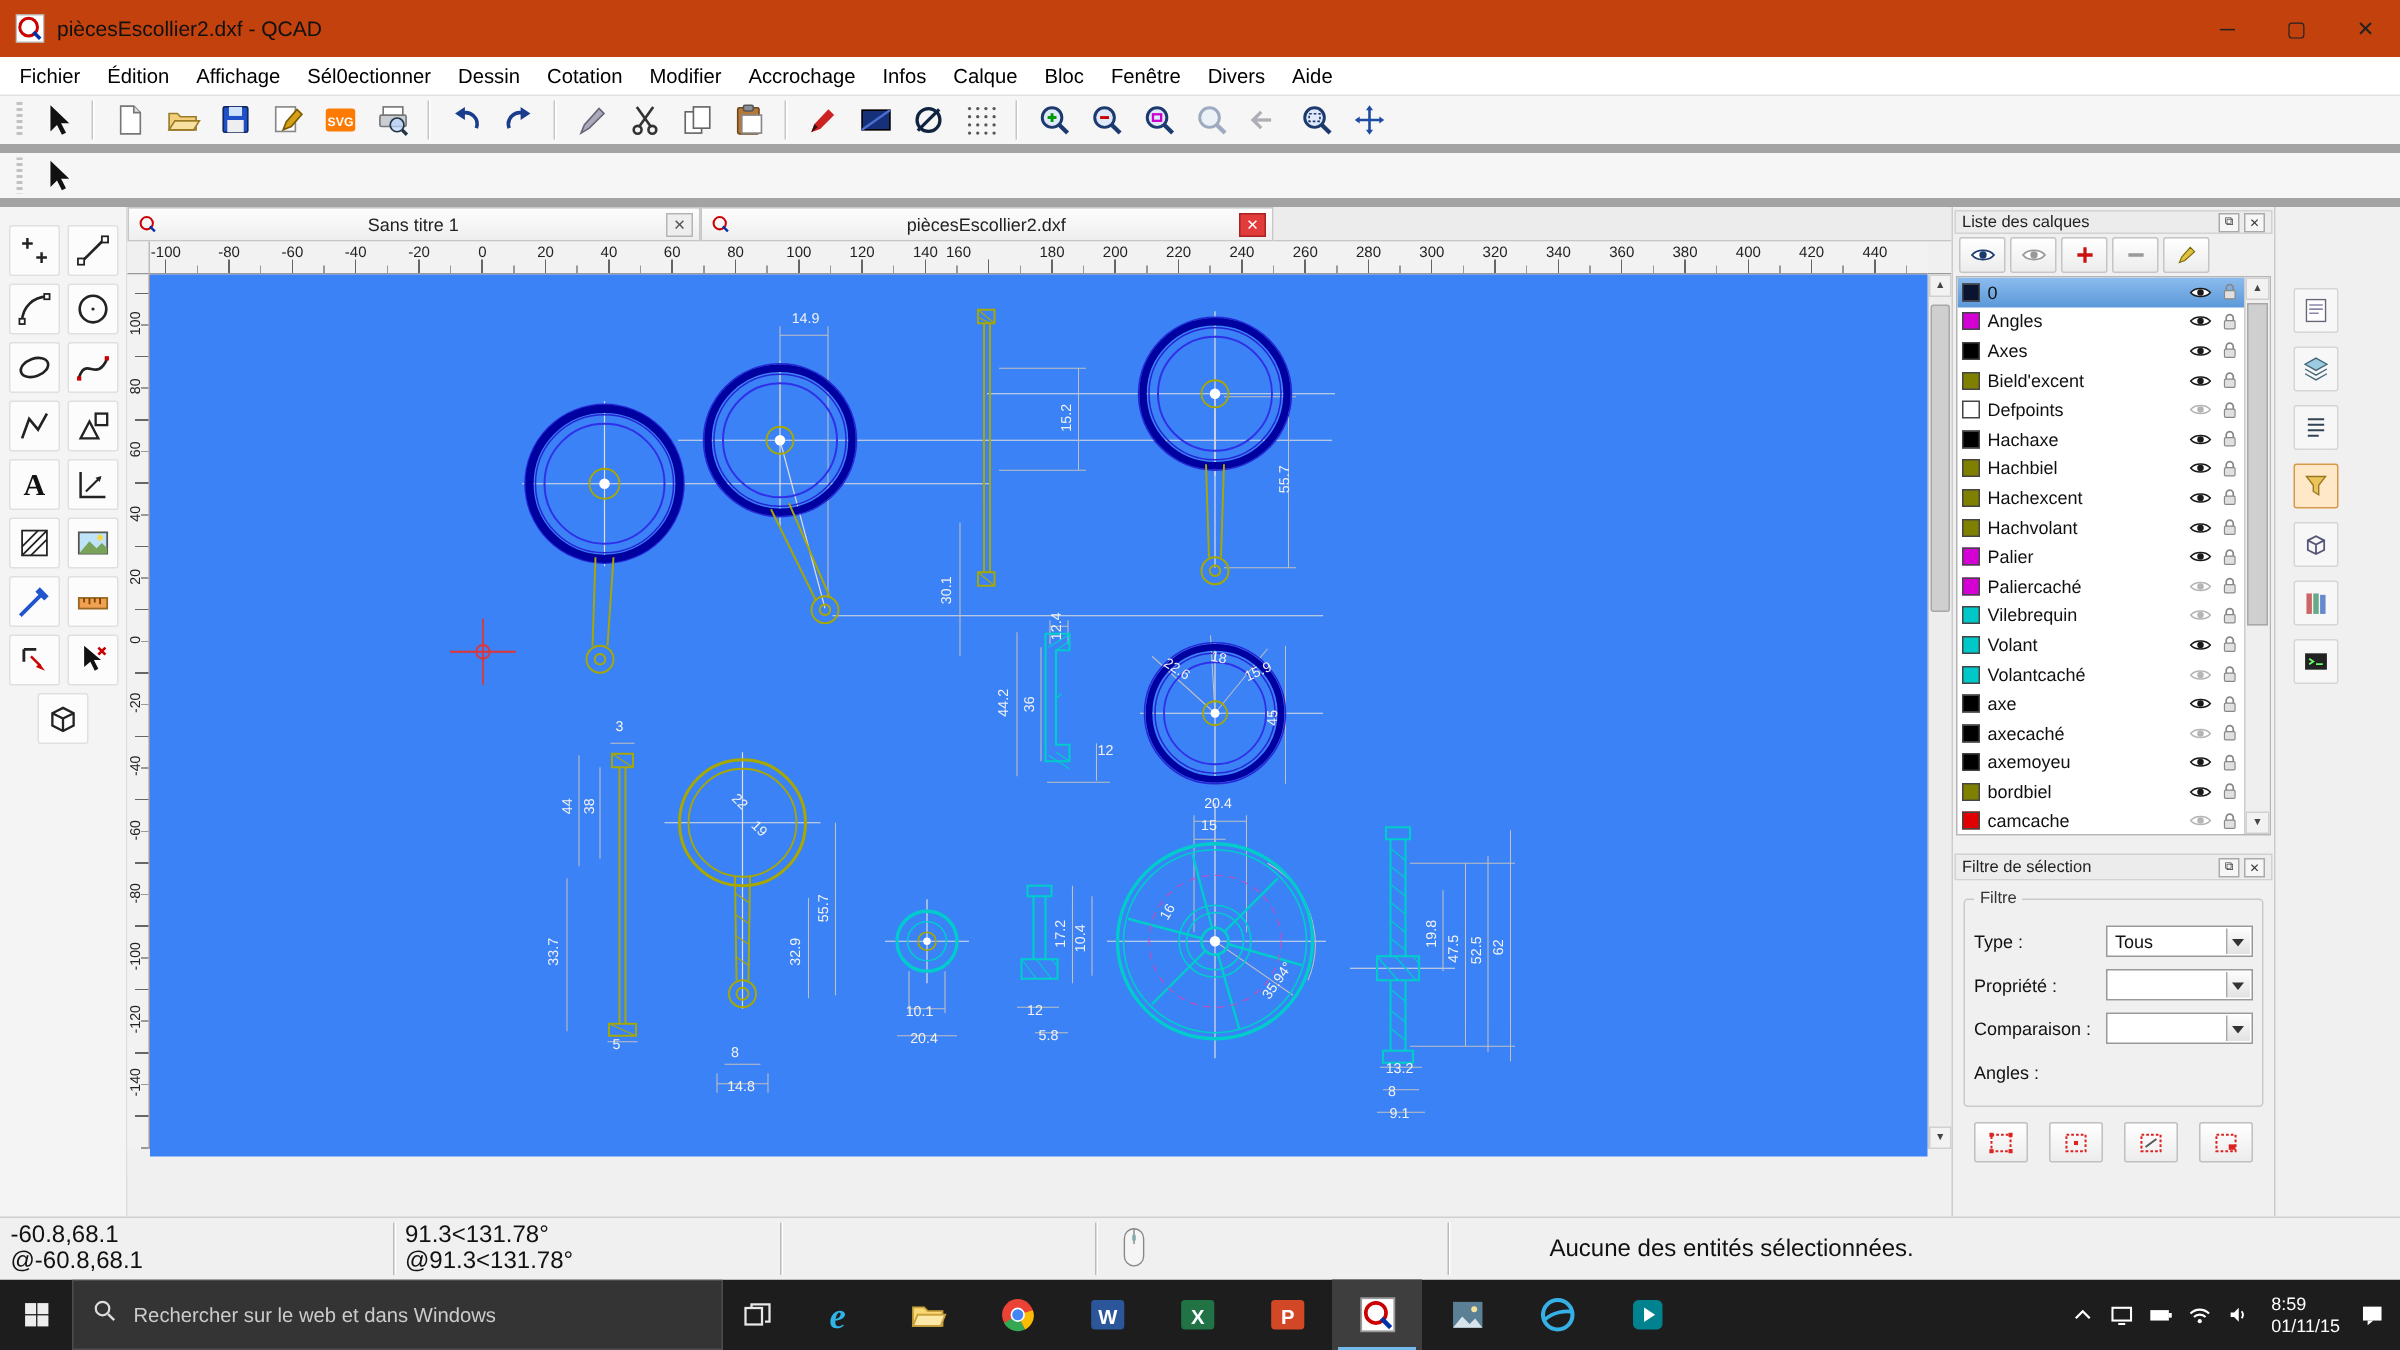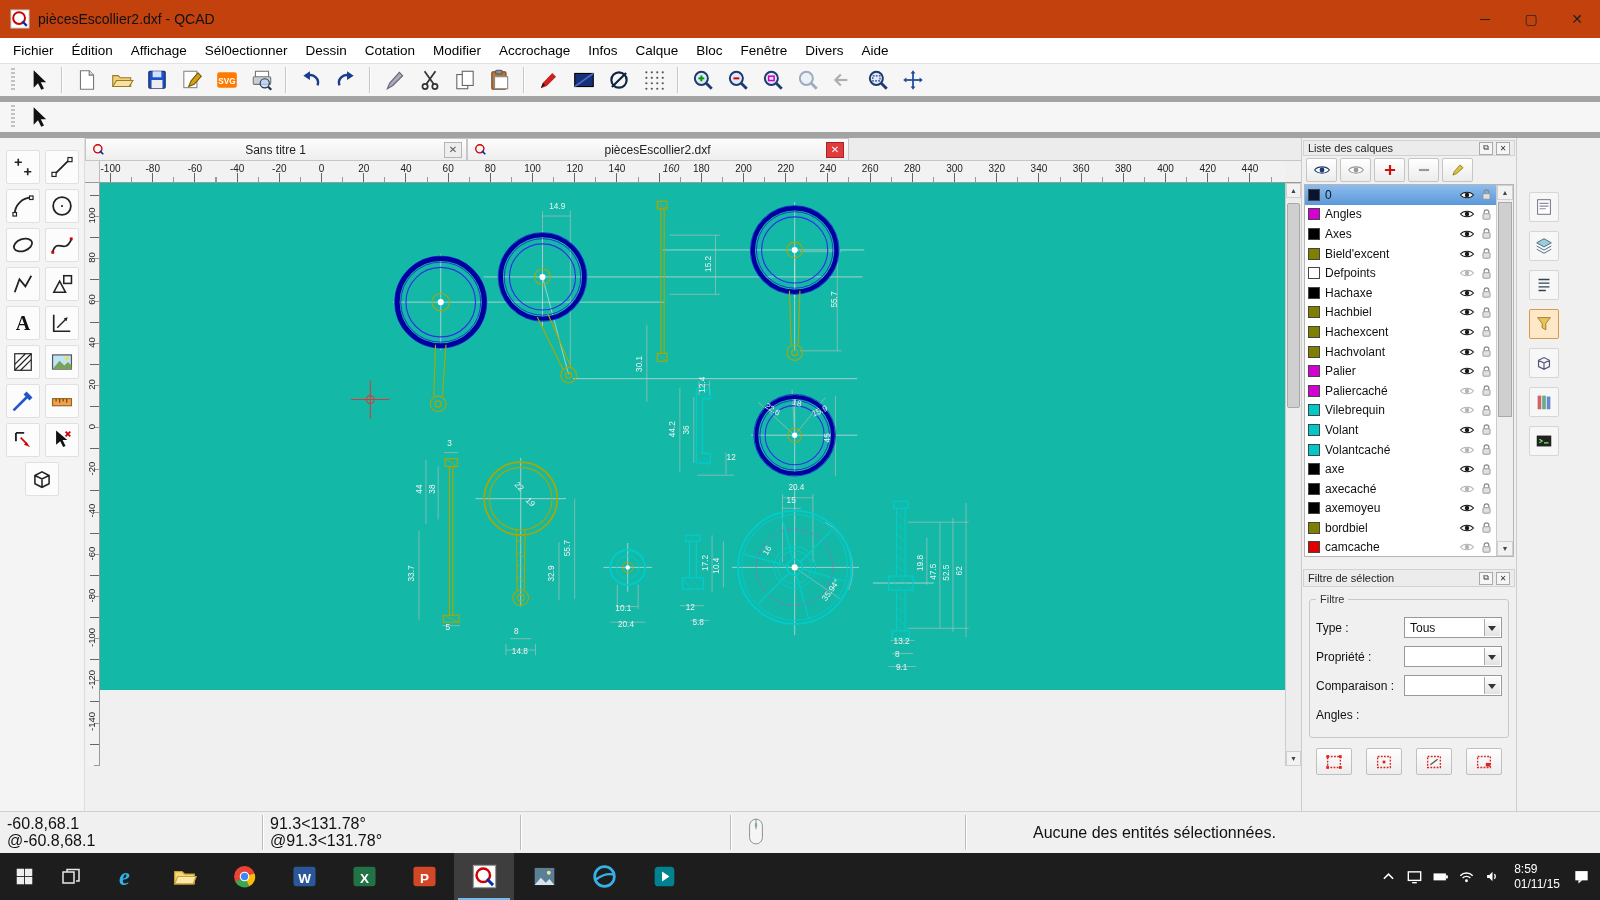--- a/index.html
+++ b/index.html
@@ -41,21 +41,21 @@
 .hruler{position:relative;width:1185px;background:#f2f2f2;border-bottom:1px solid #999;
  background-image:repeating-linear-gradient(90deg,#666 0 1px,transparent 1px 42.2px),repeating-linear-gradient(90deg,#999 0 1px,transparent 1px 21.1px);
  background-size:100% 9px,100% 5px;background-repeat:no-repeat,no-repeat;background-position:10px 100%,10px 100%}
 .hruler .rlabel{position:absolute;top:2px;font-size:10px;color:#222;transform:translateX(-50%)}
 .ruler-fill{flex:1;background:#f0f0f0;border-bottom:1px solid #999}
 .bodyrow{height:583px;display:flex;flex:0 0 auto}
 .vruler{width:15px;position:relative;background:#f2f2f2;border-right:1px solid #999;z-index:3;
  background-image:repeating-linear-gradient(180deg,#666 0 1px,transparent 1px 42.2px),repeating-linear-gradient(180deg,#999 0 1px,transparent 1px 21.1px);
  background-size:9px 100%,5px 100%;background-repeat:no-repeat,no-repeat;background-position:100% 12px,100% 12px}
 .vruler .vlabel{position:absolute;left:-7px;width:26px;text-align:center;font-size:9.5px;color:#222;transform:rotate(-90deg)}
-.canvas{width:1185px;height:507px;background:#14b8a6;position:relative;z-index:1}
+.canvas{width:1185px;height:588px;background:#3b82f6;position:relative;z-index:1}
 .canvas svg{position:absolute;inset:0;width:100%;height:100%}
 .vscroll{width:16px;background:#ededed;border-left:1px solid #ccc;display:flex;flex-direction:column}
 .sarrow{height:15px;flex:0 0 auto;display:flex;align-items:center;justify-content:center;font-size:7px;color:#444;background:#f2f2f2;border:1px solid #d0d0d0}
 .harrow{width:15px;height:100%;display:flex;align-items:center;justify-content:center;font-size:7px;color:#444;background:#f2f2f2;border:1px solid #d0d0d0}
 .vthumb{margin:5px 1px 0 1px;height:205px;background:#cfcfcf;border:1px solid #a8a8a8;border-radius:2px}
 .hscrollrow{height:17px;display:flex;flex:0 0 auto;background:#ededed}
 .hscroll{width:1146px;display:flex;align-items:stretch}
 .hthumb{margin:1px 0 1px 6px;width:640px;background:#cfcfcf;border:1px solid #a8a8a8;border-radius:2px}
 .hscroll .spacer{flex:1}
 .grid-ind{width:70px;font-size:11px;display:flex;align-items:center;justify-content:flex-end;padding-right:8px;color:#222}
@@ -487,21 +487,21 @@
             <span class="rlabel" style="left: 137.15px;">-40</span>
             <span class="rlabel" style="left: 179.35px;">-20</span>
             <span class="rlabel" style="left: 221.55px;">0</span>
             <span class="rlabel" style="left: 263.75px;">20</span>
             <span class="rlabel" style="left: 305.95px;">40</span>
             <span class="rlabel" style="left: 348.15px;">60</span>
             <span class="rlabel" style="left: 390.35px;">80</span>
             <span class="rlabel" style="left: 432.55px;">100</span>
             <span class="rlabel" style="left: 474.75px;">120</span>
             <span class="rlabel" style="left: 516.95px;">140</span>
-            <span class="rlabel" style="left: 571px; font-style: italic;">160</span>
+            <span class="rlabel" style="left: 539px;">160</span>
             <span class="rlabel" style="left: 601.35px;">180</span>
             <span class="rlabel" style="left: 643.55px;">200</span>
             <span class="rlabel" style="left: 685.75px;">220</span>
             <span class="rlabel" style="left: 727.95px;">240</span>
             <span class="rlabel" style="left: 770.15px;">260</span>
             <span class="rlabel" style="left: 812.35px;">280</span>
             <span class="rlabel" style="left: 854.55px;">300</span>
             <span class="rlabel" style="left: 896.75px;">320</span>
             <span class="rlabel" style="left: 938.95px;">340</span>
             <span class="rlabel" style="left: 981.15px;">360</span>
@@ -1199,20 +1199,29 @@
     <div class="tb-start">
       <svg viewBox="0 0 22 22">
           <g fill="#eee">
             <rect x="2" y="2" width="8.5" height="8.5"></rect>
             <rect x="11.5" y="2" width="8.5" height="8.5"></rect>
             <rect x="2" y="11.5" width="8.5" height="8.5"></rect>
             <rect x="11.5" y="11.5" width="8.5" height="8.5"></rect>
           </g>
         </svg>
     </div>
+    <div class="tb-search">
+      <span>
+        <svg viewBox="0 0 22 22">
+            <circle cx="9" cy="9" r="5.5" fill="none" stroke="#ddd" stroke-width="1.8"></circle>
+            <line x1="13.5" y1="13.5" x2="18.5" y2="18.5" stroke="#ddd" stroke-width="2"></line>
+          </svg>
+      </span>
+      <span class="search-text">Rechercher sur le web et dans Windows</span>
+    </div>
     <div class="tb-taskview">
       <svg viewBox="0 0 22 22">
           <rect x="3" y="6" width="11" height="11" fill="none" stroke="#e8e8e8" stroke-width="1.5"></rect>
           <path d="M7 6 V3.5 H19 V15 h-3" fill="none" stroke="#e8e8e8" stroke-width="1.5"></path>
         </svg>
     </div>
     <div class="apps" id="apps">
         <div class="app">
           <svg viewBox="0 0 22 22">
             <text x="11" y="18" font-size="20" fill="#31b3e7" text-anchor="middle" font-family="Liberation Serif, serif" font-style="italic" font-weight="bold">e</text>

